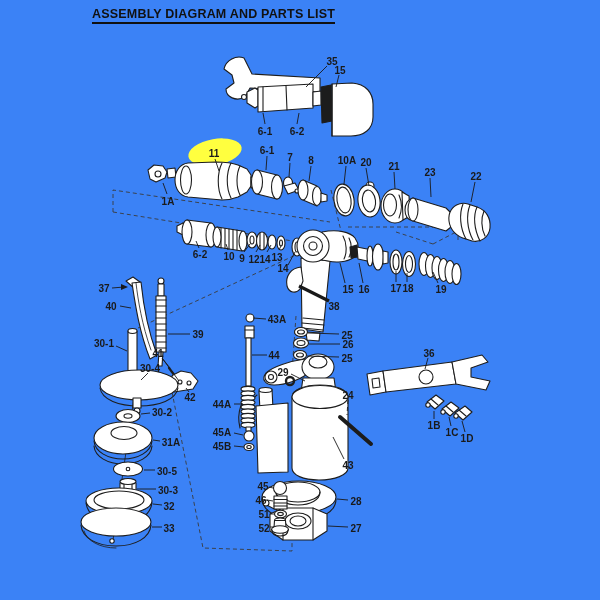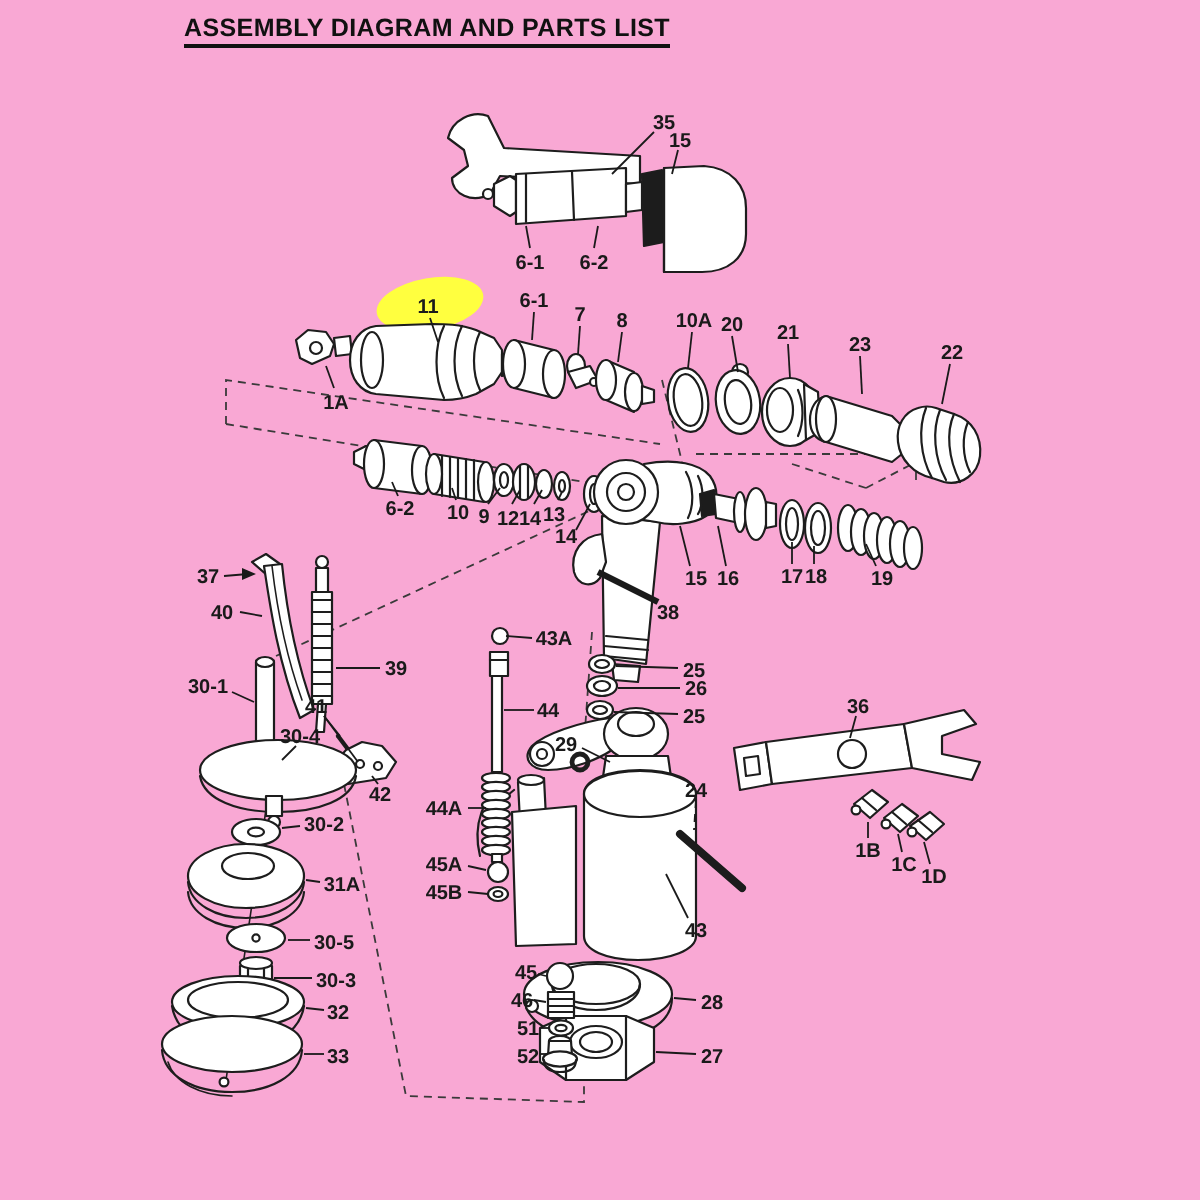--- a/index.html
+++ b/index.html
@@ -1,16 +1,16 @@
 <!DOCTYPE html>
 <html><head>
 <meta charset="utf-8">
 <style>
   html,body{margin:0;padding:0;background:#fff;}
-  #canvas{position:relative;width:600px;height:600px;background:#f9a8d4;overflow:hidden;
+  #canvas{position:relative;width:600px;height:600px;background:#3b82f6;overflow:hidden;
           font-family:"Liberation Sans",sans-serif;}
   #title{position:absolute;left:92px;top:7px;font-size:12.5px;font-weight:bold;color:#111;
          letter-spacing:.2px;border-bottom:2px solid #111;padding-bottom:1px;white-space:nowrap;}
   svg{position:absolute;left:0;top:0;}
   .plabel{font-family:"Liberation Sans",sans-serif;font-size:10px;font-weight:bold;fill:#1a1a1a;text-anchor:middle;}
   .leader{stroke:#1a1a1a;stroke-width:.9;fill:none;}
   .leader.dash{stroke-dasharray:4 3;}
   .leader.thick{stroke-width:3.2;}
   .f{fill:#ffffff;}
 </style>

